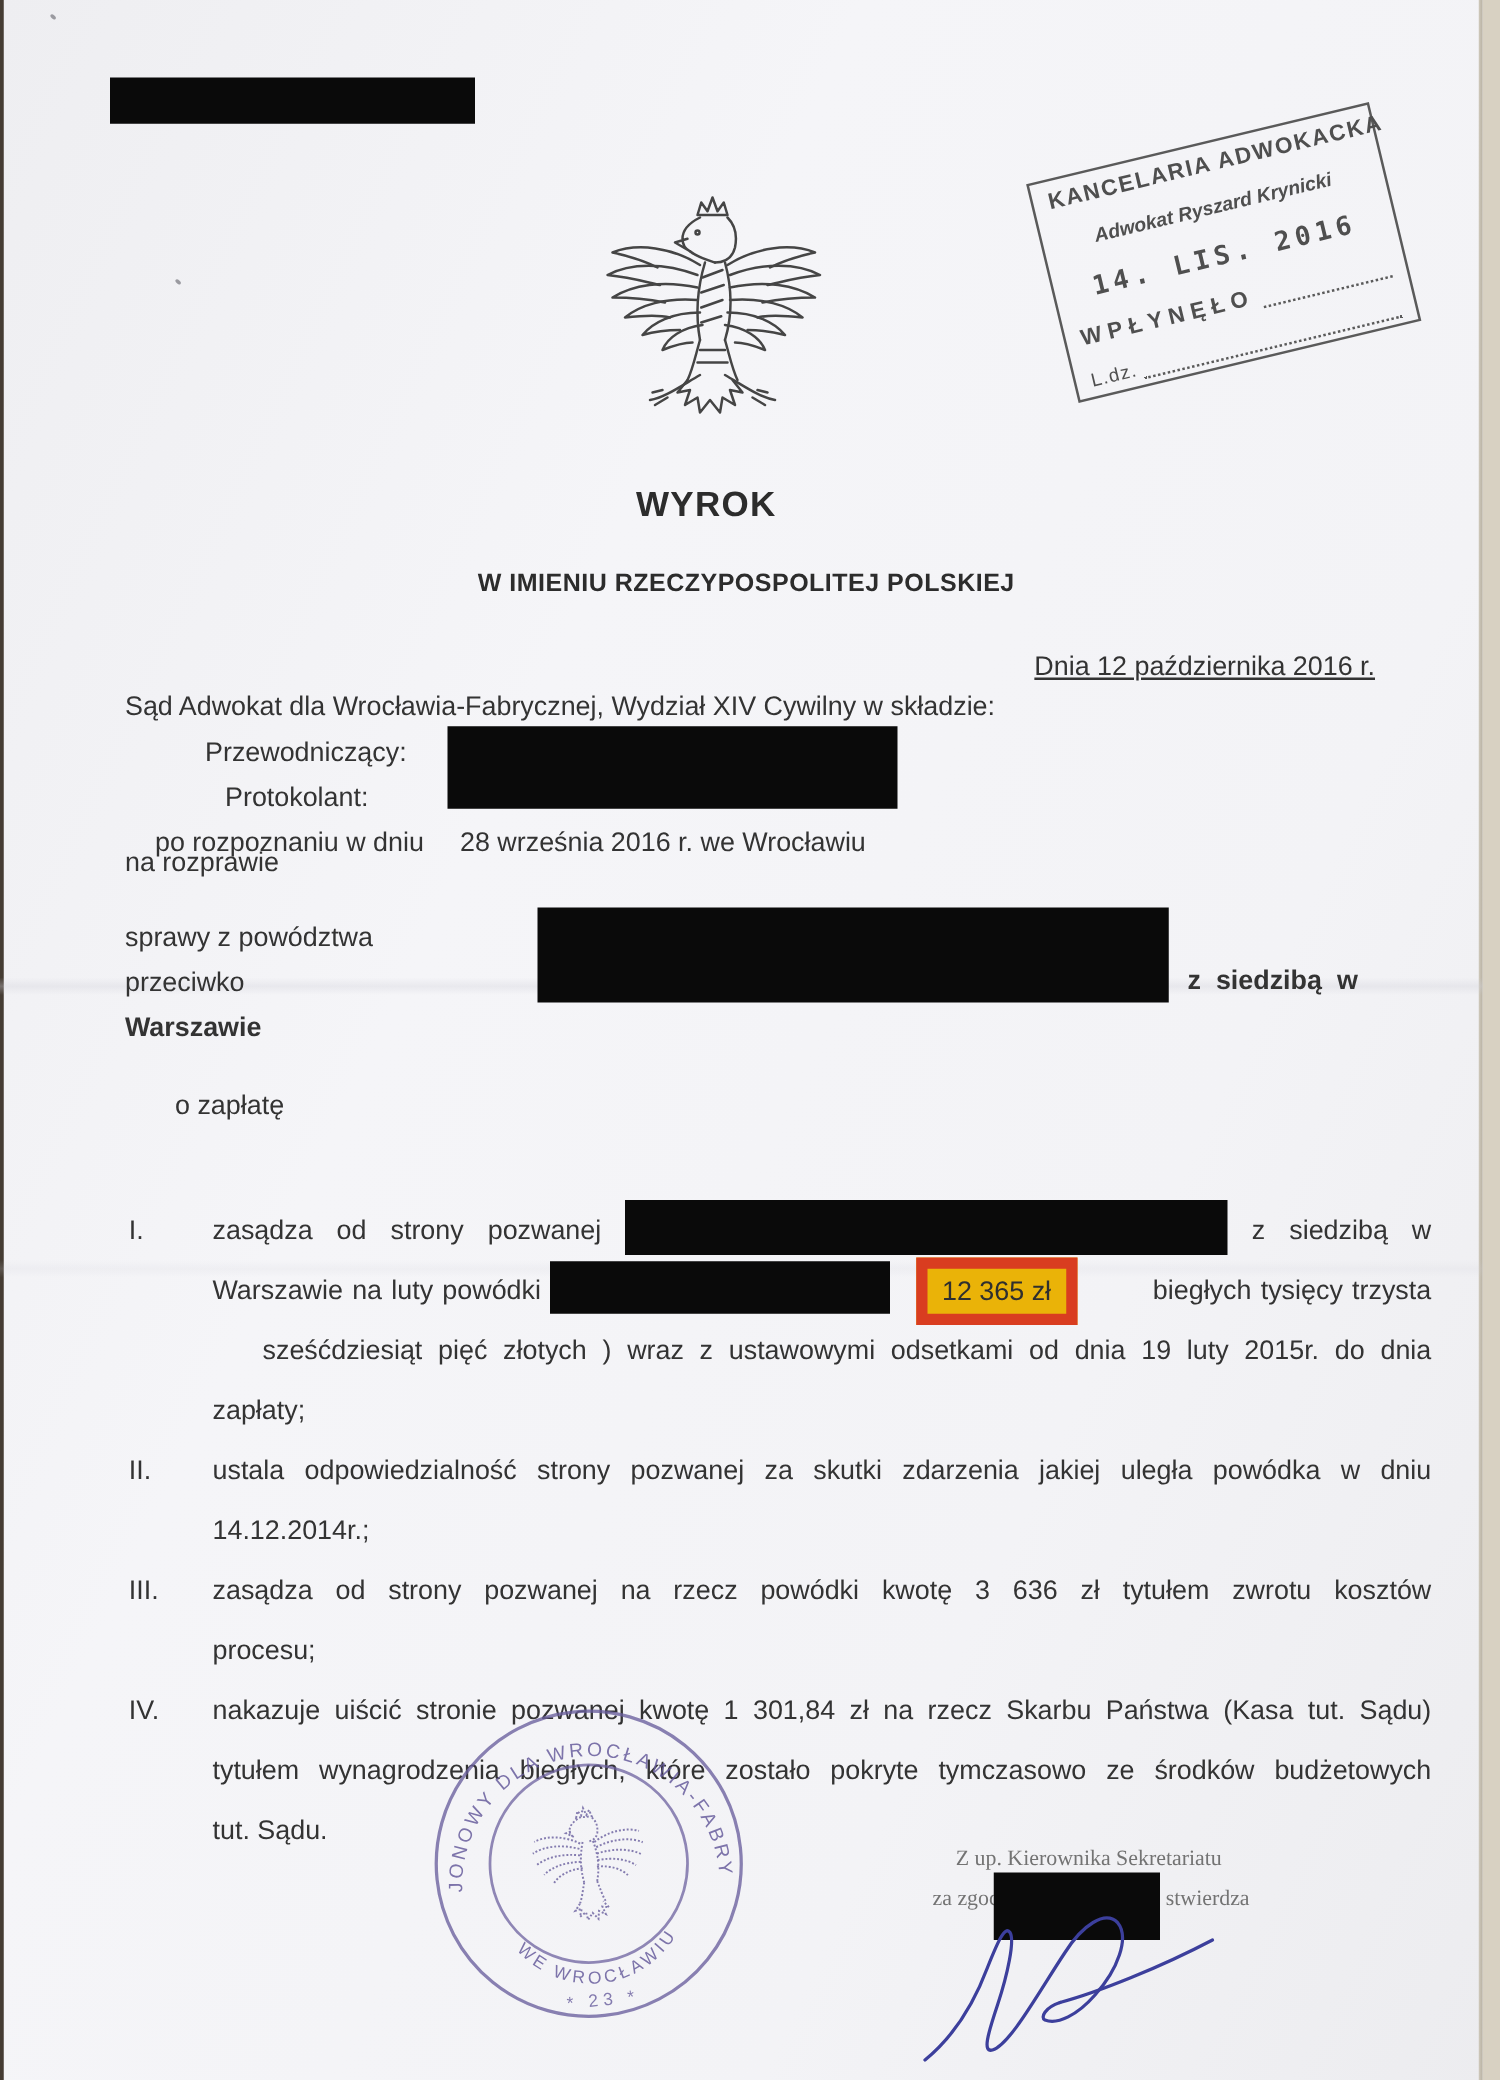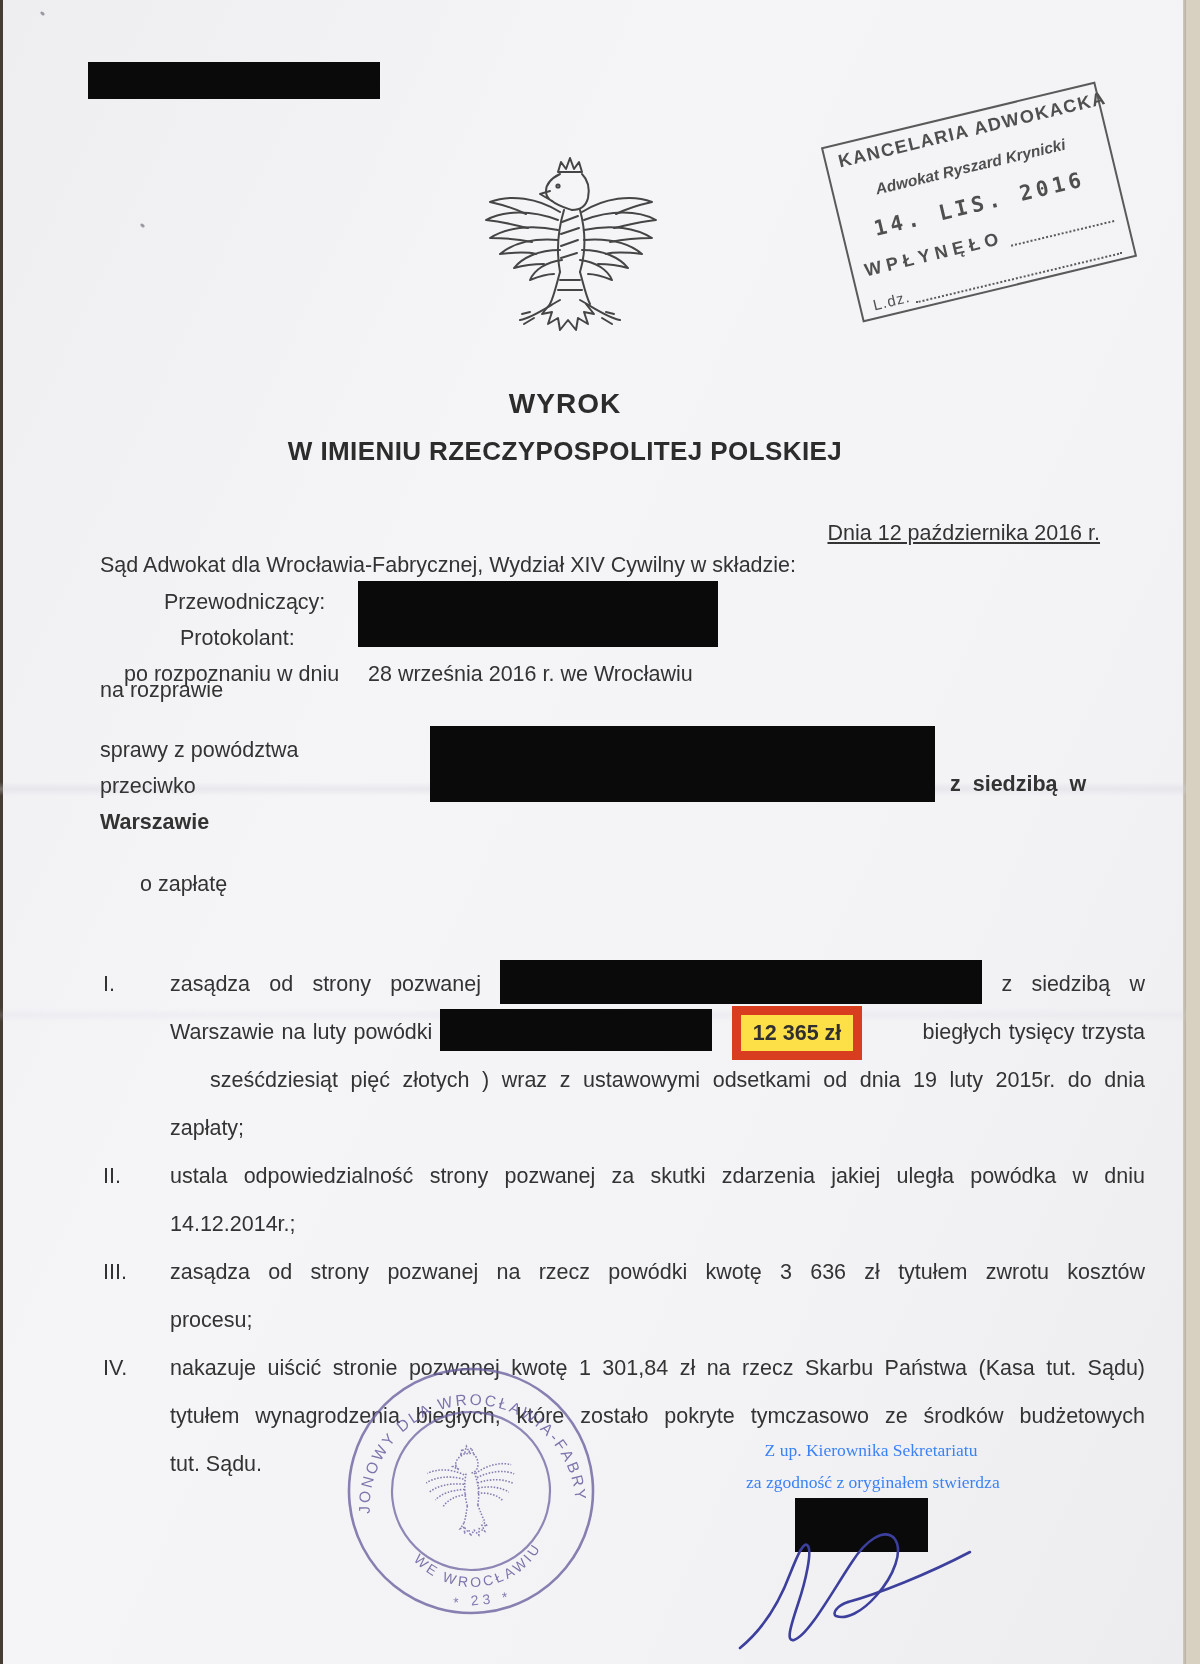--- a/index.html
+++ b/index.html
@@ -30,40 +30,40 @@
   }
   .stamp-row1{font-size:18px;font-weight:700;letter-spacing:1.5px;text-align:center;white-space:nowrap;}
   .stamp-row2{font-size:15.5px;font-weight:700;font-style:italic;text-align:center;white-space:nowrap;}
   .stamp-date{font-size:21px;font-weight:700;letter-spacing:4px;text-align:center;font-family:"DejaVu Sans Mono",monospace;white-space:nowrap;}
   .stamp-row4{display:flex;align-items:flex-end;gap:6px;font-size:18px;font-weight:600;letter-spacing:5px;}
   .stamp-dotfill{flex:1;border-bottom:2px dotted #5a5a5a;height:14px;}
   .stamp-row5{display:flex;align-items:flex-end;gap:4px;font-size:15px;letter-spacing:1px;}
   
   .title-wrap{left:0;width:1130px;text-align:center;color:#2c2c2c;}
   #title-main{top:388px;font-size:28px;font-weight:700;letter-spacing:1px;}
-  #title-sub{top:436px;font-size:26px;font-weight:700;letter-spacing:.4px;}
+  #title-sub{top:456px;font-size:20px;font-weight:700;letter-spacing:.4px;padding-left:32px;}
   
   .hline{font-size:21.5px;line-height:30px;white-space:nowrap;}
   .bold{font-weight:700;}
   .italic{margin-left:40px;}
   
   .r-num{font-size:21.5px;line-height:44px;}
   .r-line{
     left:170px;width:975px;font-size:21.5px;line-height:44px;
     text-align:justify;text-align-last:justify;
   }
   .r-line.short{text-align-last:left;}
   .redact-inline{display:inline-block;background:#0a0a0a;vertical-align:middle;margin-top:-6px;}
   .hl-box{
-    display:inline-block;border:9px solid #d93d20;background:#fde047;
+    display:inline-block;border:9px solid #d93d20;background:#eab308;
     padding:0 12px;line-height:36px;vertical-align:middle;margin:-8px 13px;
-    color:#2f2f2f;white-space:nowrap;font-weight:bold;
-  }
-  
-  .cert{font-family:"Liberation Serif", serif;font-size:17.5px;color:#3b82f6;text-align:center;white-space:nowrap;}
+    color:#2f2f2f;white-space:nowrap;
+  }
+  
+  .cert{font-family:"Liberation Serif", serif;font-size:17.5px;color:#737373;text-align:center;white-space:nowrap;margin-top:36px;}
   
   svg{display:block;}
 </style>
 </head>
 <body>
 
 <div class="abs" id="left-edge"></div>
 <div class="abs" id="right-strip"></div>
 <div class="abs" id="right-strip-line"></div>
 <div class="abs crease" style="top:782px;"></div>

